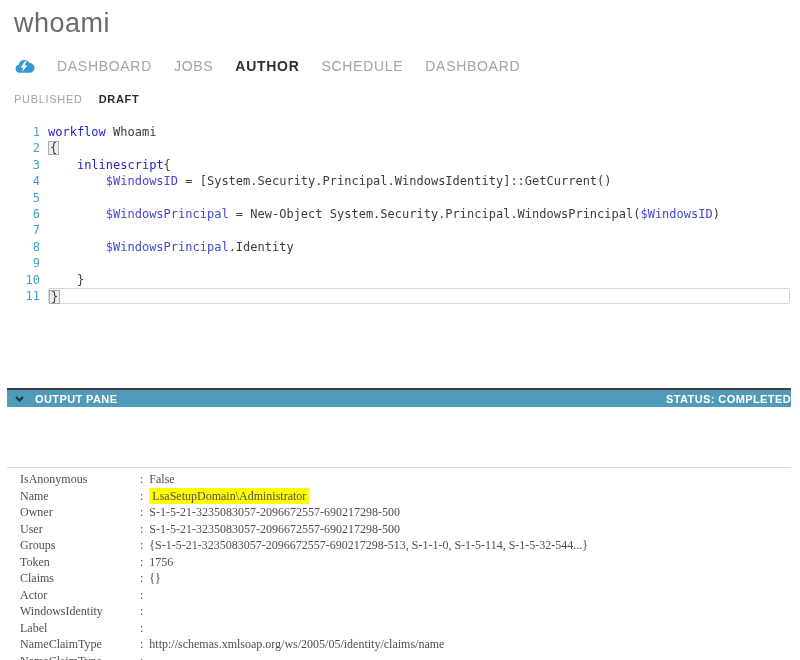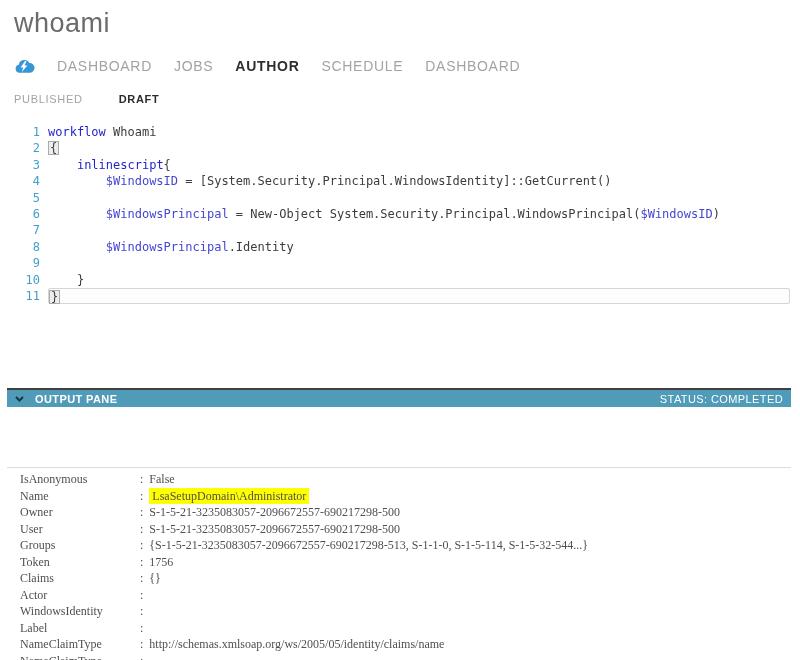--- a/index.html
+++ b/index.html
@@ -19,21 +19,21 @@
     display:flex; align-items:center; gap:22px; height:18px;
   }
   .cloud-icon { display:inline-flex; align-items:center; }
   .nav-item {
     font-size:14px; letter-spacing:0.7px; color:#a3a3a3; cursor:pointer;
   }
   .nav-item.active { color:#2f2f2f; font-weight:bold; }
   
   .subtabs {
     position:absolute; left:14px; top:93px;
-    display:flex; gap:36px; align-items:center;
+    display:flex; gap:16px; align-items:center;
   }
   .subtab { font-size:11px; letter-spacing:0.7px; color:#a3a3a3; cursor:pointer; }
   .subtab.active { color:#2b2b2b; font-weight:bold; }
   
   .editor {
     position:absolute; left:20px; top:124px; right:10px;
     font-family:"DejaVu Sans Mono", monospace; font-size:12px;
     cursor:text;
   }
   .eline { display:flex; height:16.4px; line-height:16.4px; white-space:pre; }
@@ -57,21 +57,21 @@
     position:absolute; left:7px; top:388px; width:784px; height:19px;
     background:#4f9bb8; border-top:2px solid #404040;
     display:flex; align-items:center; cursor:pointer;
   }
   .chevron-icon { display:inline-flex; margin-left:8px; cursor:pointer; }
   .oh-title {
     margin-left:11px; font-size:11px; font-weight:bold; color:#ffffff;
     letter-spacing:0.4px;
   }
   .oh-status {
-    margin-left:auto; margin-right:8px; font-size:11px; font-weight:normal;
+    margin-left:auto; font-size:11px; font-weight:bold;
     color:#ffffff; letter-spacing:0.4px;
   }
   
   .output-body {
     position:absolute; left:7px; top:419px; width:784px;
     border-top:1px solid #dcdcdc; padding:3px 0 0 13px;
     font-family:Liberation Serif, serif; font-size:12px; color:#4f4f4f;margin-top:48px;
   }
   .orow { display:flex; height:16.5px; line-height:16.5px; white-space:pre; }
   .olabel { flex:none; width:120px; }

